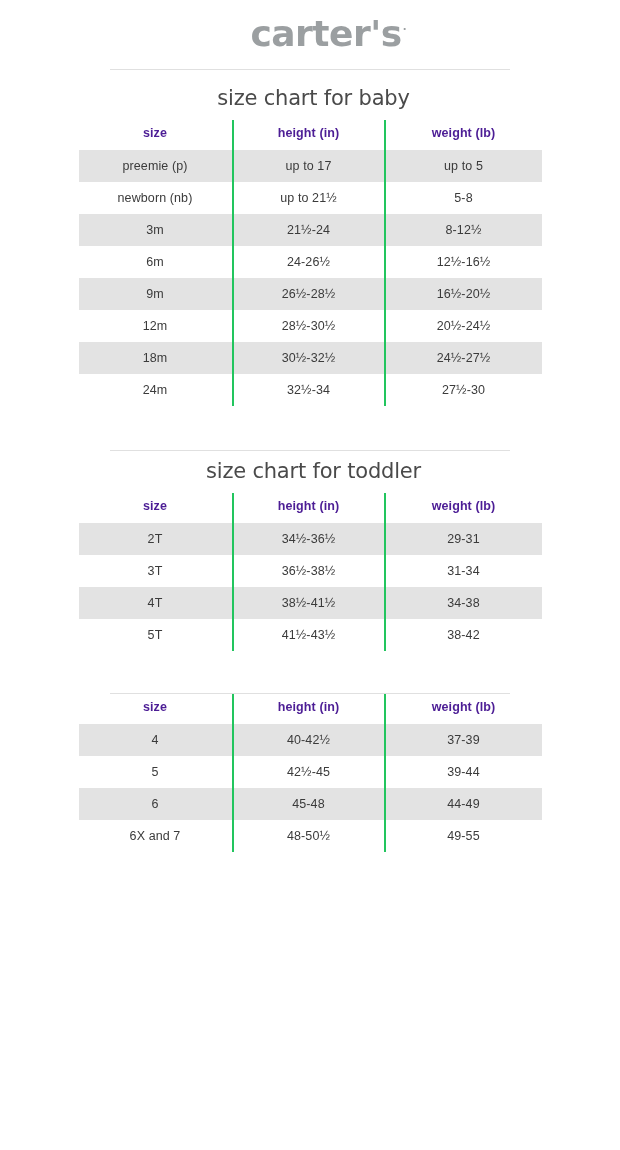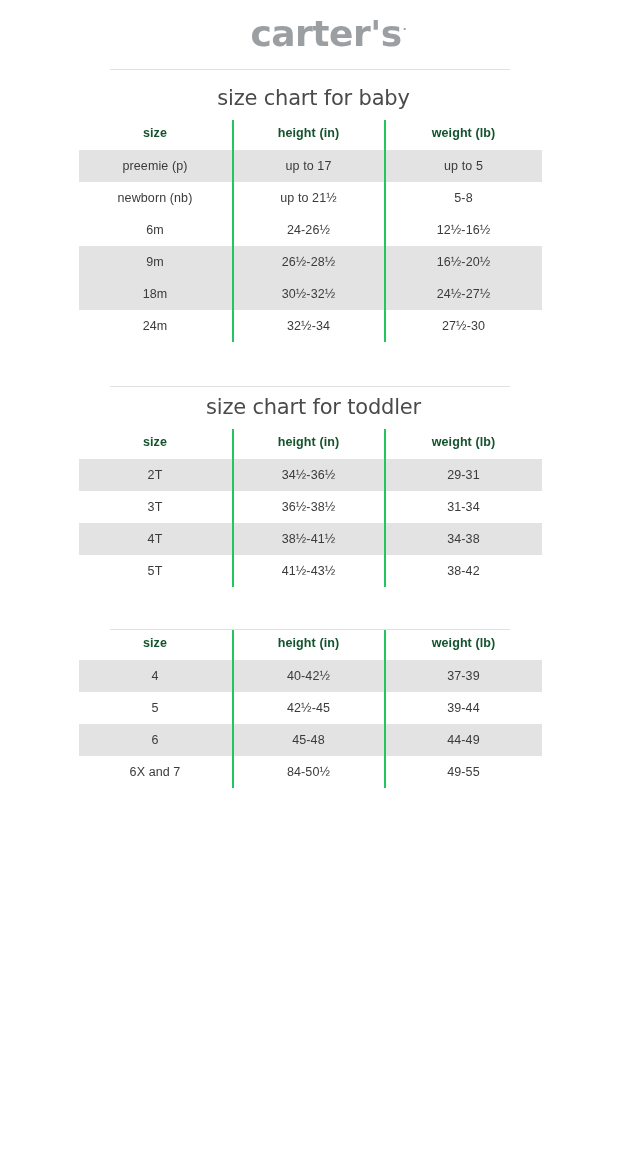--- a/index.html
+++ b/index.html
@@ -79,21 +79,21 @@
     table-layout: fixed;
     position: relative;
   }
   .chart-table col.c-size   { width: 154px; }
   .chart-table col.c-height { width: 152px; }
   .chart-table col.c-weight { width: 157px; }
 
   .chart-table th {
     font-size: 12.5px;
     font-weight: 700;
-    color: #14532d;
+    color: #4c1d95;
     text-align: center;
     padding: 6px 0 10px 0;
     letter-spacing: 0.1px;
   }
 
   .chart-table td {
     font-size: 12.5px;
     font-weight: 400;
     color: #3b3b3b;
     text-align: center;
@@ -148,29 +148,39 @@
             <tr class="shaded">
               <td>preemie (p)</td>
               <td class="col-div">up to 17</td>
               <td class="col-div">up to 5</td>
             </tr>
             <tr>
               <td>newborn (nb)</td>
               <td class="col-div">up to 21½</td>
               <td class="col-div">5-8</td>
             </tr>
+            <tr class="shaded">
+              <td>3m</td>
+              <td class="col-div">21½-24</td>
+              <td class="col-div">8-12½</td>
+            </tr>
             <tr>
               <td>6m</td>
               <td class="col-div">24-26½</td>
               <td class="col-div">12½-16½</td>
             </tr>
             <tr class="shaded">
               <td>9m</td>
               <td class="col-div">26½-28½</td>
               <td class="col-div">16½-20½</td>
+            </tr>
+            <tr>
+              <td>12m</td>
+              <td class="col-div">28½-30½</td>
+              <td class="col-div">20½-24½</td>
             </tr>
             <tr class="shaded">
               <td>18m</td>
               <td class="col-div">30½-32½</td>
               <td class="col-div">24½-27½</td>
             </tr>
             <tr>
               <td>24m</td>
               <td class="col-div">32½-34</td>
               <td class="col-div">27½-30</td>
@@ -248,21 +258,21 @@
               <td class="col-div">42½-45</td>
               <td class="col-div">39-44</td>
             </tr>
             <tr class="shaded">
               <td>6</td>
               <td class="col-div">45-48</td>
               <td class="col-div">44-49</td>
             </tr>
             <tr>
               <td>6X and 7</td>
-              <td class="col-div">84-50½</td>
+              <td class="col-div">48-50½</td>
               <td class="col-div">49-55</td>
             </tr>
           </tbody>
     </table>
     <div class="section-gap"></div>
   </div>
 </div>
 
 </div>
 

